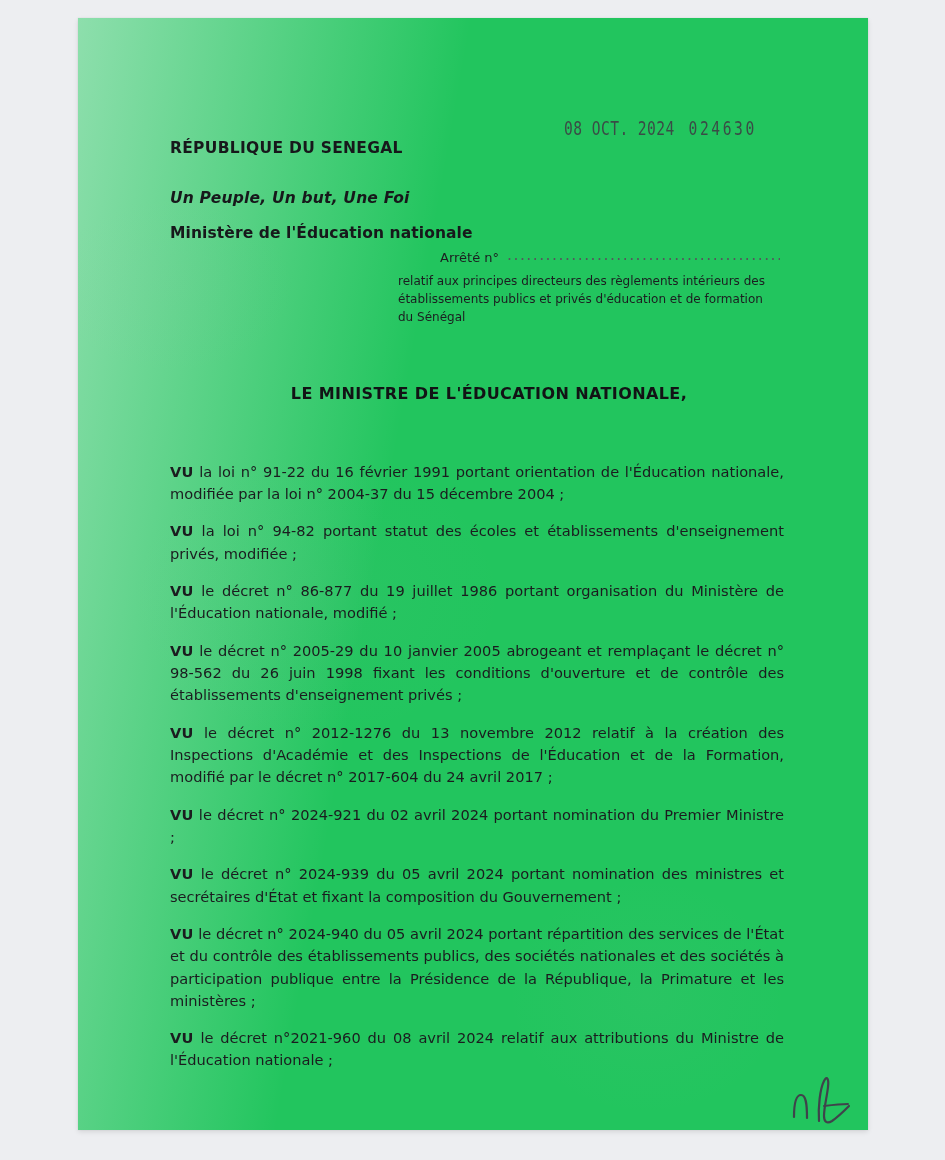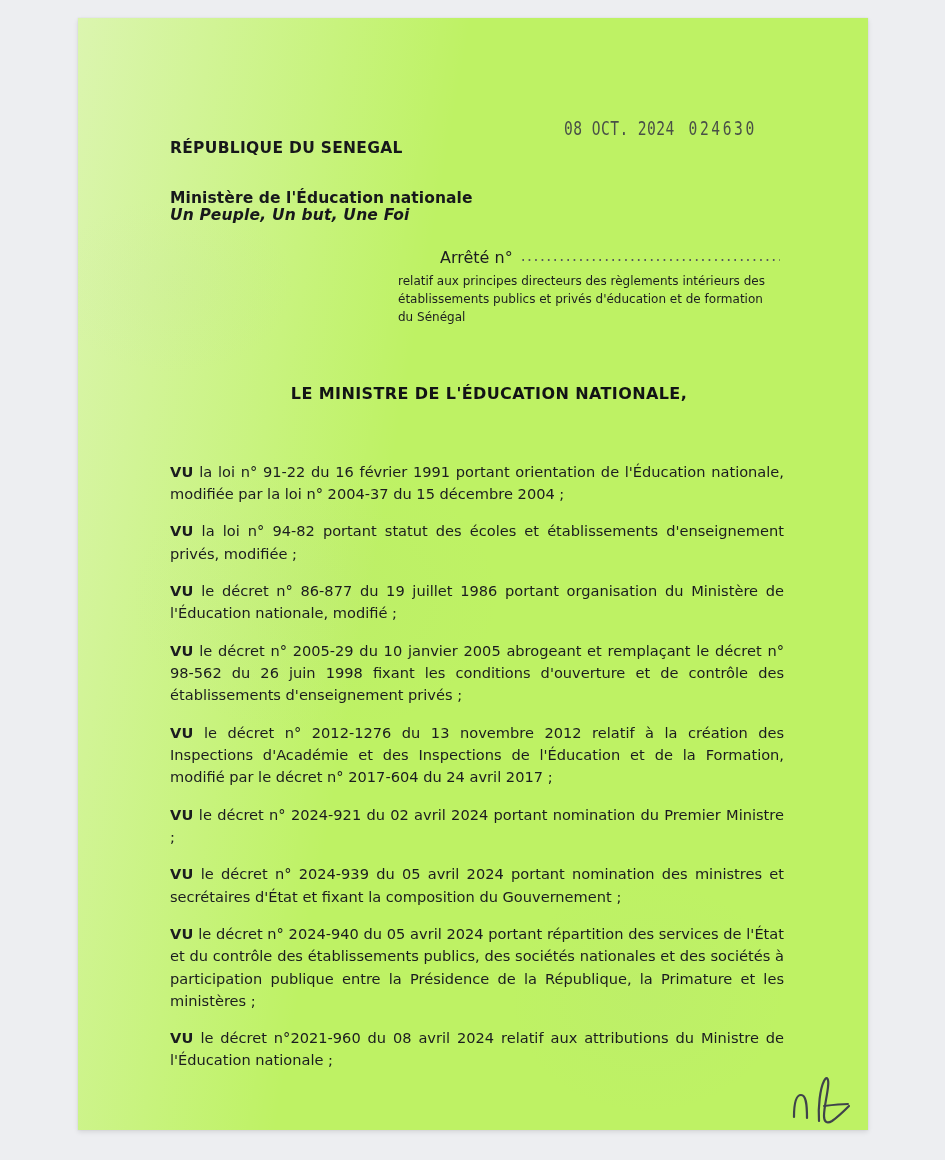--- a/index.html
+++ b/index.html
@@ -15,21 +15,21 @@
     position: relative;
   }
 
   
   .page-sheet {
     position: absolute;
     left: 78px;
     top: 18px;
     width: 790px;
     height: 1112px;
-    background: #bef264;
+    background: #22c55e;
     box-shadow: 0 2px 5px rgba(0,0,0,0.10), 0 0 0 0.5px rgba(0,0,0,0.04);
     overflow: hidden;
   }
   
   .page-sheet::after {
     content: "";
     position: absolute;
     inset: 0;
     pointer-events: none;
     background:
@@ -93,21 +93,21 @@
   .arrete-row {
     position: absolute;
     left: 362px;
     top: 230px;
     width: 340px;
     display: flex;
     align-items: baseline;
     color: #1c1d20;
   }
   .arrete-label {
-    font-size: 16px;
+    font-size: 13px;
     white-space: nowrap;
     margin-right: 8px;
   }
   .arrete-dots {
     flex: 1;
     font-size: 15.5px;
     letter-spacing: 1.5px;
     color: #55575c;
     overflow: hidden;
     white-space: nowrap;
@@ -177,22 +177,22 @@
 
 <div class="page-sheet">
   <div class="content">
 
     <div class="stamp">
       <span class="stamp-date">08 OCT. 2024</span><span class="stamp-number">024630</span>
     </div>
 
     <div class="letterhead">
       <div class="lh-line lh-republic">RÉPUBLIQUE DU SENEGAL</div>
+      <div class="lh-line lh-motto">Un Peuple, Un but, Une Foi</div>
       <div class="lh-line lh-ministry">Ministère de l'Éducation nationale</div>
-      <div class="lh-line lh-motto">Un Peuple, Un but, Une Foi</div>
     </div>
 
     <div class="arrete-row">
       <span class="arrete-label">Arrêté n°</span>
       <span class="arrete-dots">...............................................................</span>
     </div>
 
     <div class="object-block">relatif aux principes directeurs des règlements intérieurs des établissements publics et privés d'éducation et de formation du Sénégal</div>
 
     <div class="main-heading">LE MINISTRE DE L'ÉDUCATION NATIONALE,</div>

